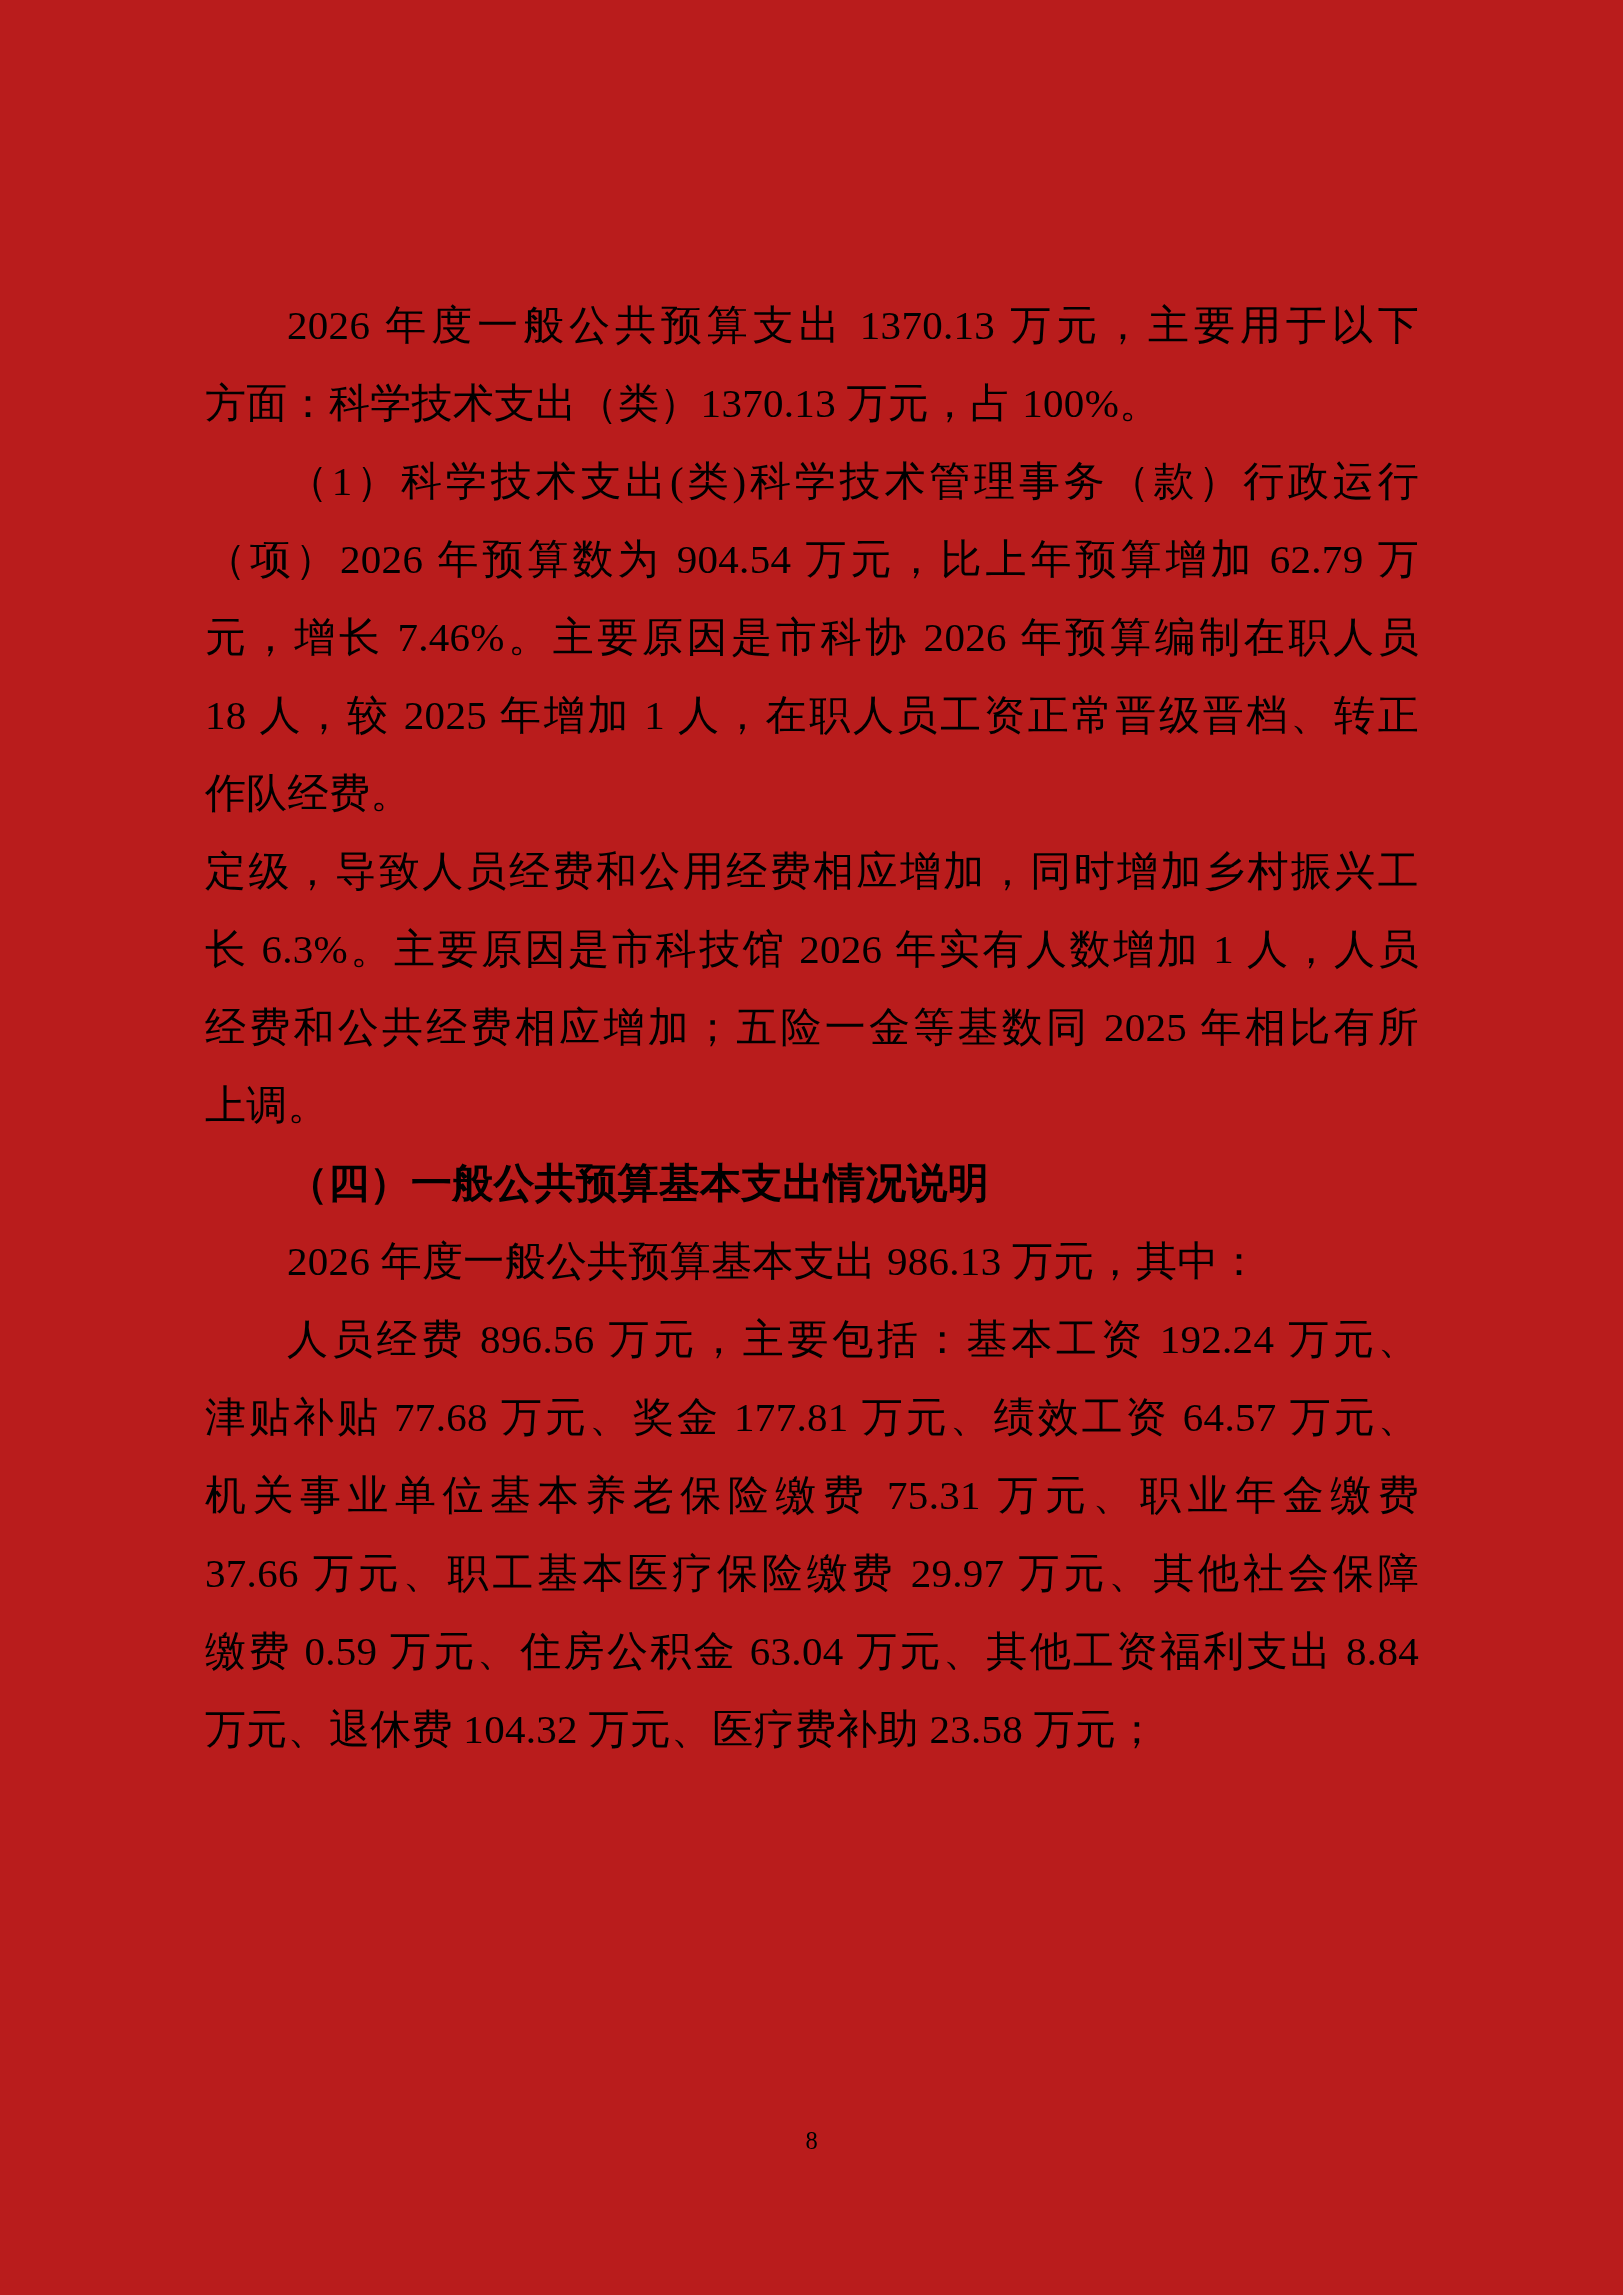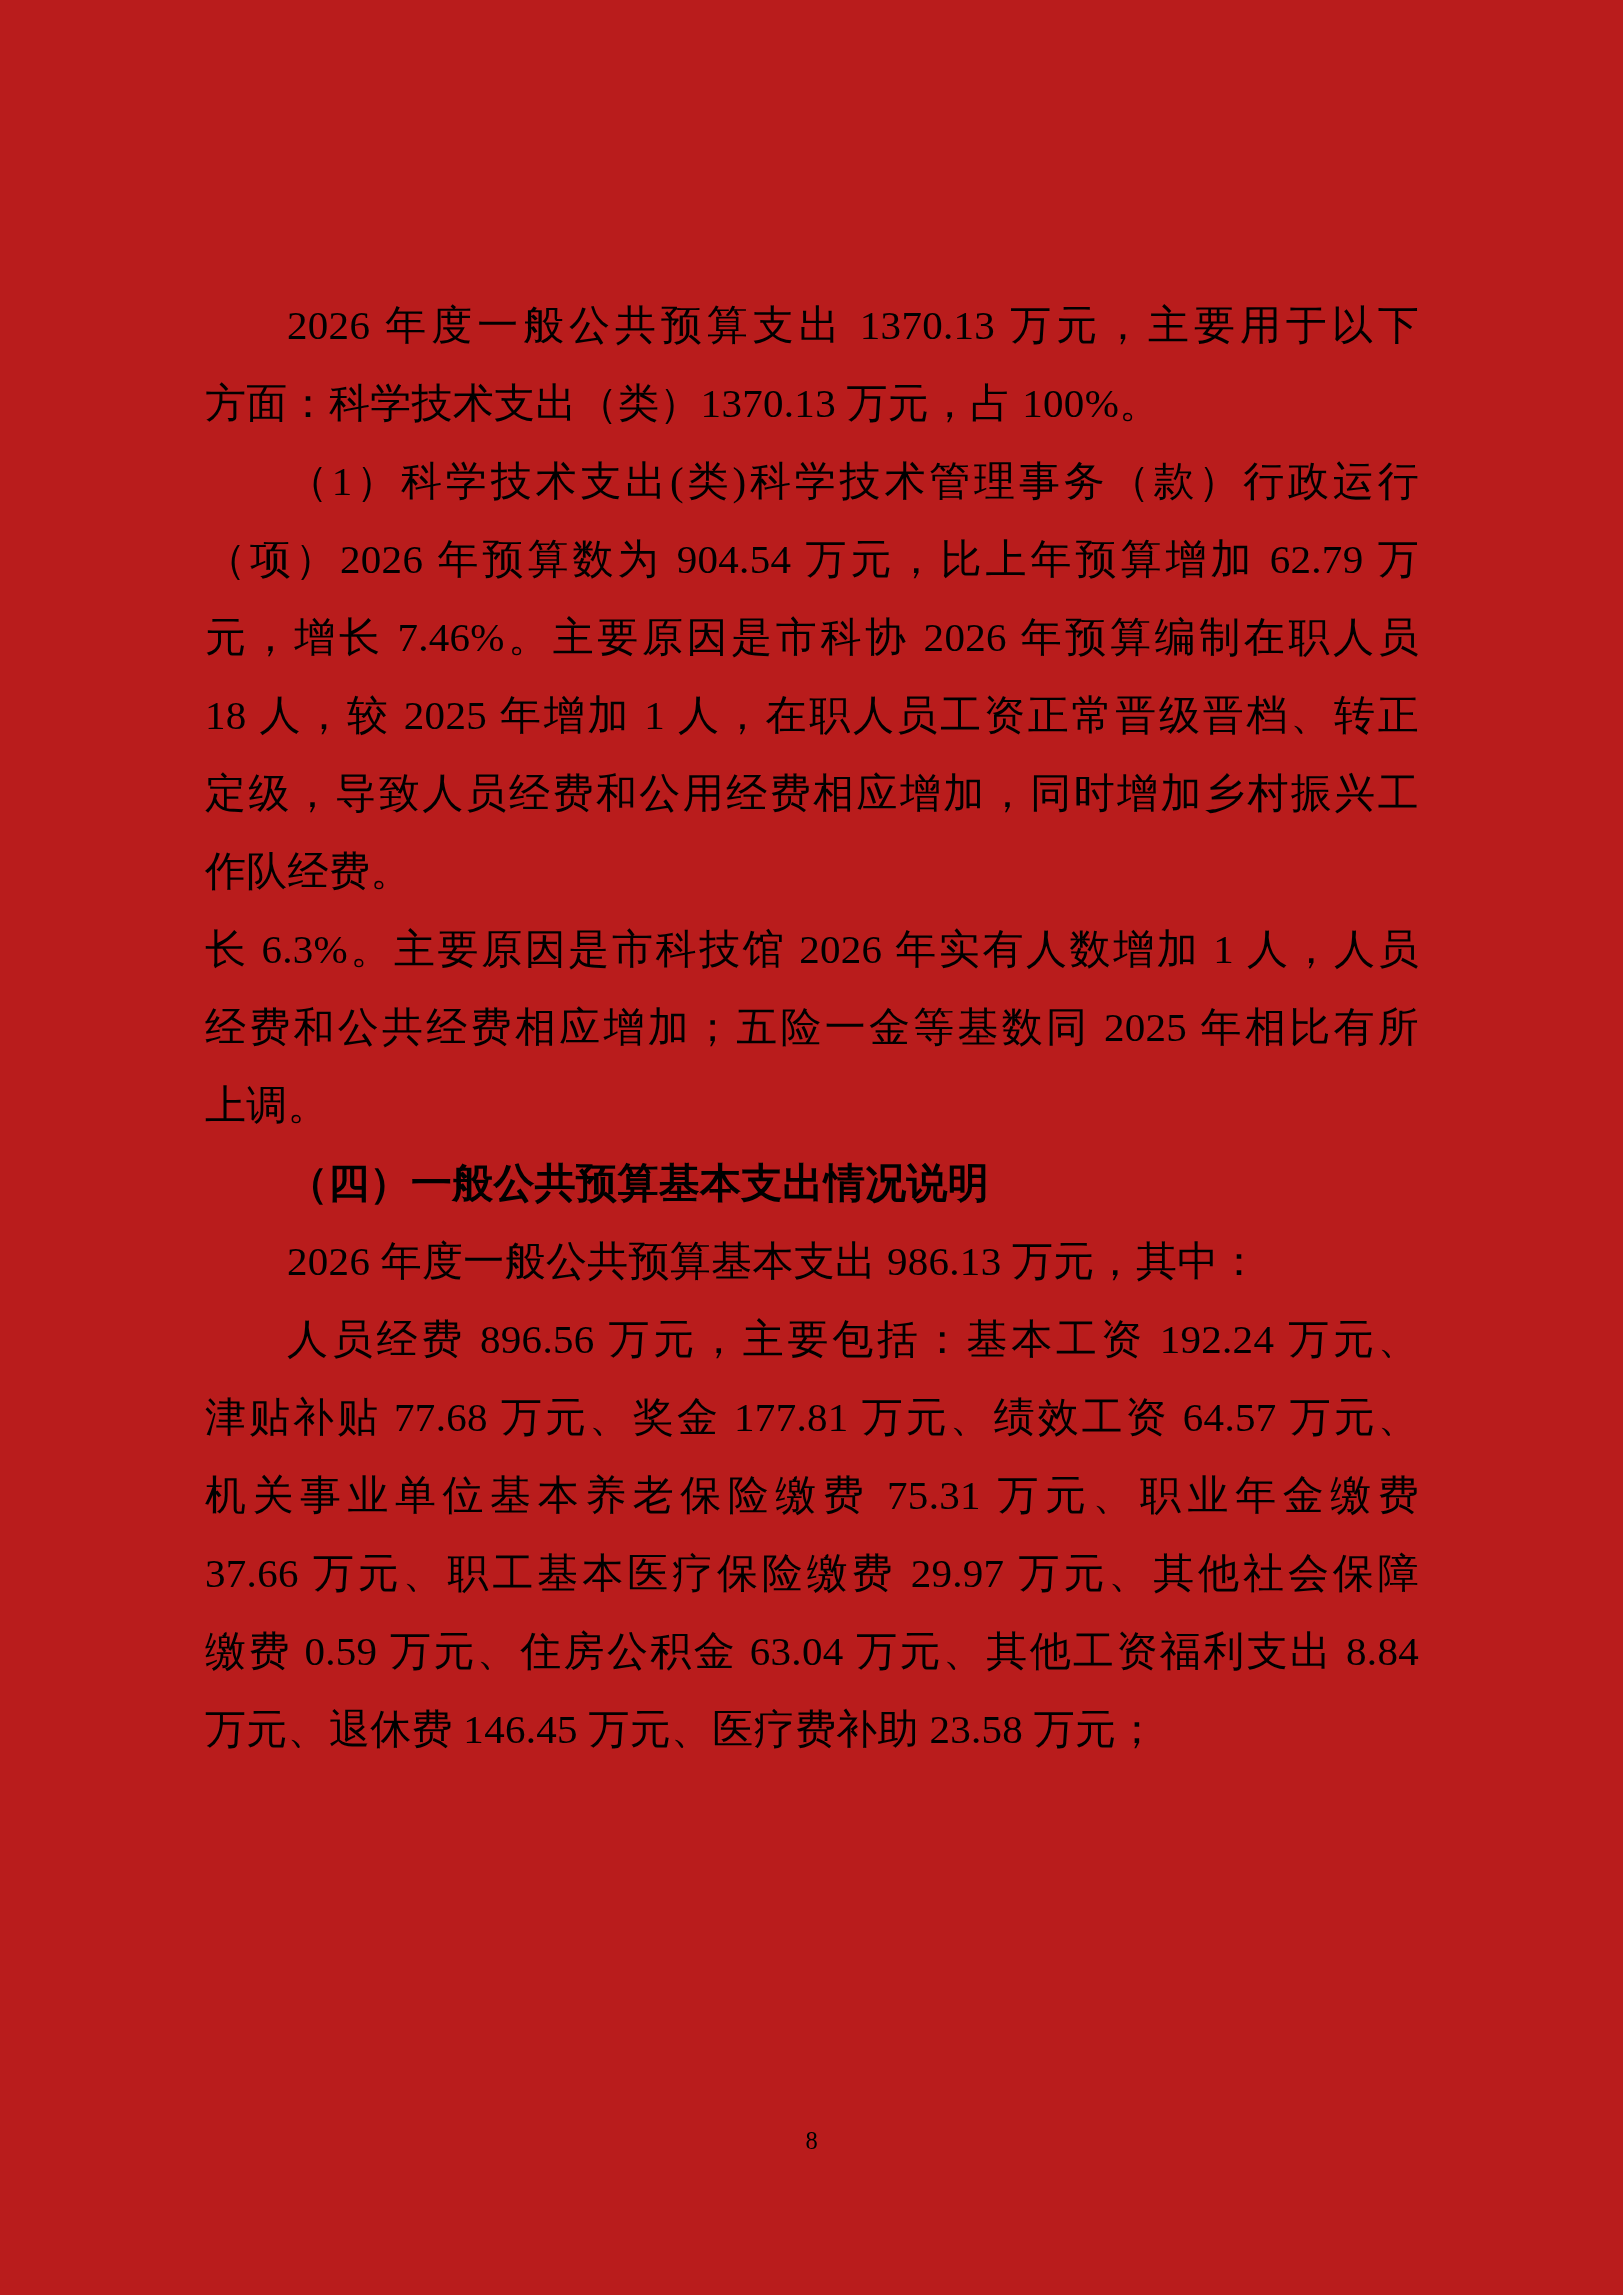--- a/index.html
+++ b/index.html
@@ -50,29 +50,29 @@
 <body>
 
 <div class="page">
   <div class="content">
     <div class="line indent j">2026 年度一般公共预算支出 1370.13 万元，主要用于以下</div>
     <div class="line">方面：科学技术支出（类）1370.13 万元，占 100%。</div>
     <div class="line indent j">（1）科学技术支出(类)科学技术管理事务（款）行政运行</div>
     <div class="line j">（项）2026 年预算数为 904.54 万元，比上年预算增加 62.79 万</div>
     <div class="line j">元，增长 7.46%。主要原因是市科协 2026 年预算编制在职人员</div>
     <div class="line j">18 人，较 2025 年增加 1 人，在职人员工资正常晋级晋档、转正</div>
+    <div class="line">作队经费。</div>
     <div class="line j">定级，导致人员经费和公用经费相应增加，同时增加乡村振兴工</div>
-    <div class="line">作队经费。</div>
     <div class="line j">长 6.3%。主要原因是市科技馆 2026 年实有人数增加 1 人，人员</div>
     <div class="line j">经费和公共经费相应增加；五险一金等基数同 2025 年相比有所</div>
     <div class="line">上调。</div>
     <div class="line indent bold">（四）一般公共预算基本支出情况说明</div>
     <div class="line indent">2026 年度一般公共预算基本支出 986.13 万元，其中：</div>
     <div class="line indent j">人员经费 896.56 万元，主要包括：基本工资 192.24 万元、</div>
     <div class="line j">津贴补贴 77.68 万元、奖金 177.81 万元、绩效工资 64.57 万元、</div>
     <div class="line j">机关事业单位基本养老保险缴费 75.31 万元、职业年金缴费</div>
     <div class="line j">37.66 万元、职工基本医疗保险缴费 29.97 万元、其他社会保障</div>
     <div class="line j">缴费 0.59 万元、住房公积金 63.04 万元、其他工资福利支出 8.84</div>
-    <div class="line">万元、退休费 146.45 万元、医疗费补助 23.58 万元；</div>
+    <div class="line">万元、退休费 104.32 万元、医疗费补助 23.58 万元；</div>
   </div>
   <div class="pageno">8</div>
 </div>
 
 
 </body></html>

